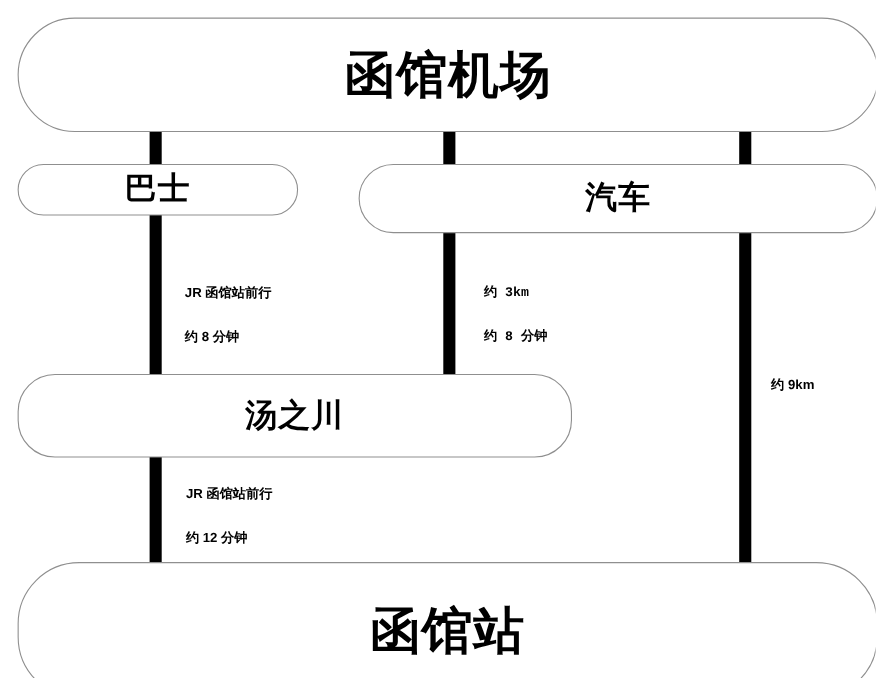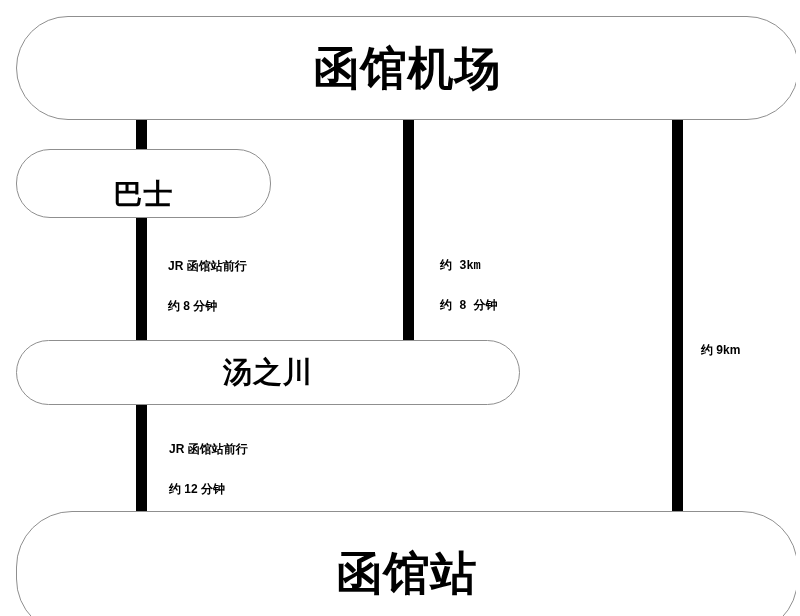--- a/index.html
+++ b/index.html
@@ -34,23 +34,23 @@
     align-items: center;
     justify-content: center;
     text-align: center;
     color: #000000;
     line-height: 1;
   }
   .pill-large { font-size: 46px; font-weight: 700; border-radius: 56px; letter-spacing: 1px; }
   .pill-small { font-size: 29px; font-weight: 700; border-radius: 34px; letter-spacing: 1px; }
 
   #node-airport  { left: 8px;   top: 8px;   width: 783px; height: 104px; }
-  #node-bus      { left: 8px;   top: 141px; width: 255px; height: 69px; align-items: flex-end; }
+  #node-bus      { left: 8px;   top: 141px; width: 255px; height: 47px; align-items: flex-end; }
   #node-car      { left: 318px; top: 141px; width: 472px; height: 63px; }
-  #node-yunokawa { left: 8px;   top: 332px; width: 504px; height: 65px; }
+  #node-yunokawa { left: 8px;   top: 332px; width: 504px; height: 76px; }
   #node-station  { left: 8px;   top: 503px; width: 782px; height: 124px; }
 
   
   .ann {
     position: absolute;
     font-size: 12px;
     font-weight: 600;
     line-height: 32px;
     white-space: nowrap;
     color: #000000;
@@ -70,20 +70,23 @@
   <div class="vline" id="line-car-st"></div>
 
   <div class="pill pill-large" id="node-airport">
     <span>函馆机场</span>
   </div>
 
   <div class="pill pill-small" id="node-bus">
     <span>巴士</span>
   </div>
 
+  <div class="pill pill-small" id="node-car">
+    <span>汽车</span>
+  </div>
 
   <div class="pill pill-small" id="node-yunokawa">
     <span>汤之川</span>
   </div>
 
   <div class="pill pill-large" id="node-station">
     <span>函馆站</span>
   </div>
 
   <div class="ann" id="ann-bus-route">

